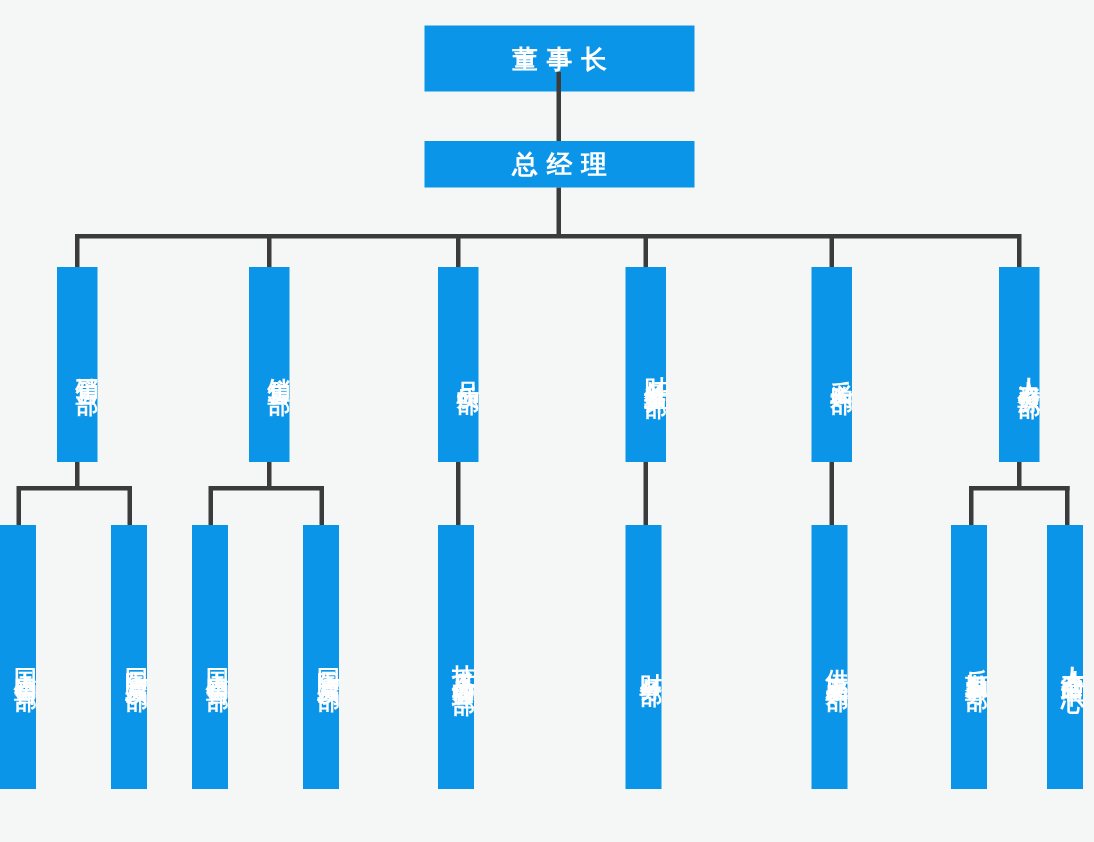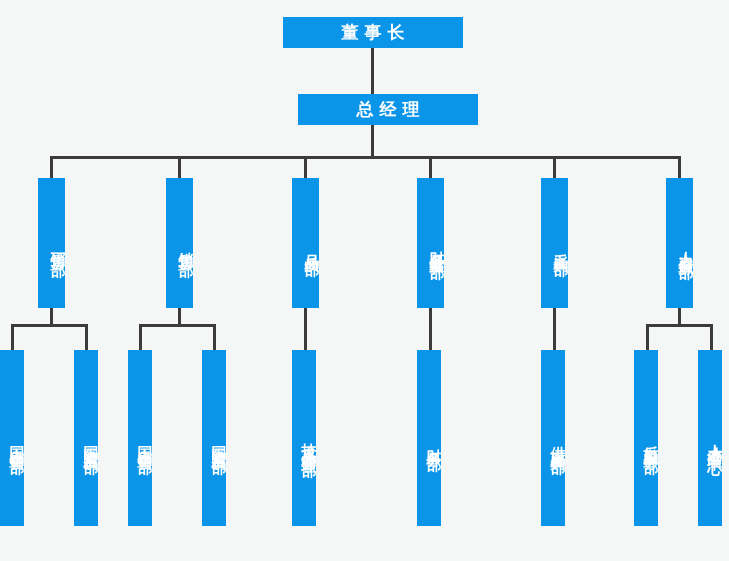--- a/index.html
+++ b/index.html
@@ -57,25 +57,25 @@
     position: absolute;
     background: #3b3b3b;
     height: 3px;
   }
 </style>
 </head>
 <body>
 
 <div id="chart-root">
 
-  <div class="node horizontal" style="left:283px; top:17px; width:180px; height:31px;">董事长</div>
+  <div class="node horizontal" style="left:283px; top:17px; width:180px; height:44px;">董事长</div>
 
   <div class="vline" style="left:371px; top:48px; height:46px;"></div>
 
-  <div class="node horizontal" style="left:298px; top:94px; width:180px; height:31px;">总经理</div>
+  <div class="node horizontal" style="left:283px; top:94px; width:180px; height:31px;">总经理</div>
 
   <div class="vline" style="left:371px; top:125px; height:33px;"></div>
   <div class="hline" style="left:51px; top:156px; width:629px;"></div>
 
   <div class="vline" style="left:50px;  top:156px; height:22px;"></div>
   <div class="vline" style="left:178px; top:156px; height:22px;"></div>
   <div class="vline" style="left:304px; top:156px; height:22px;"></div>
   <div class="vline" style="left:429px; top:156px; height:22px;"></div>
   <div class="vline" style="left:553px; top:156px; height:22px;"></div>
   <div class="vline" style="left:678px; top:156px; height:22px;"></div>

